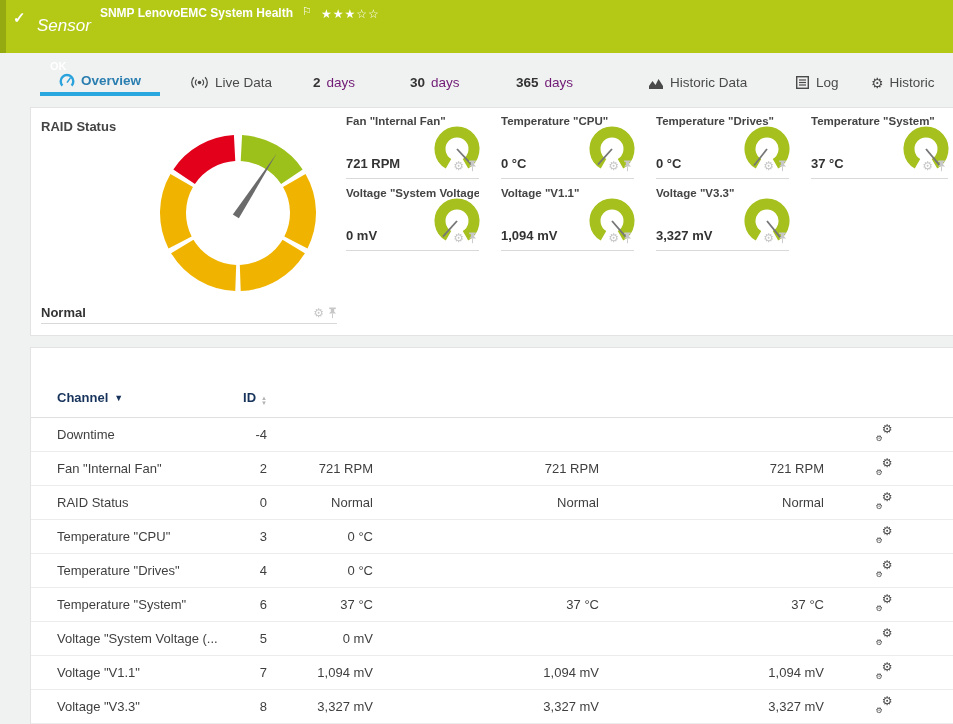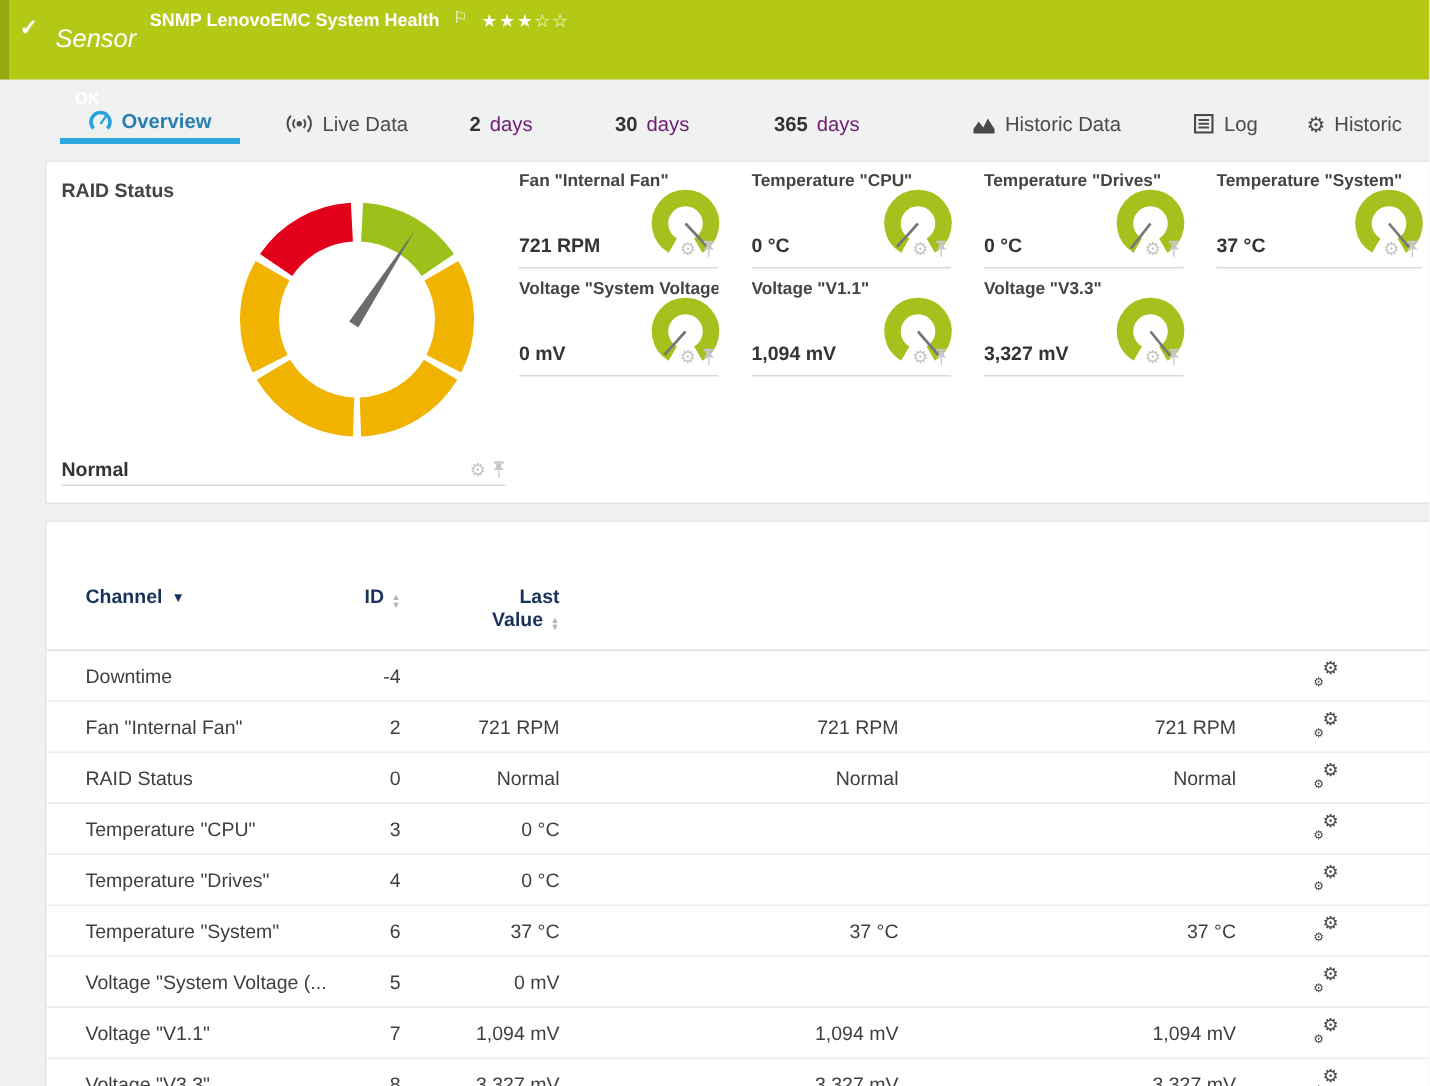--- a/index.html
+++ b/index.html
@@ -274,27 +274,20 @@
   </div>
 </div>
 
 <div class="panel" id="panel-table">
   <div class="thead">
     <div><span>Channel</span><span class="sorted-icon">▼</span></div>
     <div class="right"><span>ID</span><span class="sort">
           <i>▲</i>
           <i>▼</i>
         </span></div>
-    <div class="right">
-        <div>Last</div>
-        <div><span>Value</span><span class="sort">
-            <i>▲</i>
-            <i>▼</i>
-          </span></div>
-      </div>
     <div></div>
   </div>
 
   <div class="trow">
     <div>Downtime</div>
     <div class="right">-4</div>
     <div class="right"></div>
     <div class="right"></div>
     <div class="right"></div>
     <div class="c-ico">

